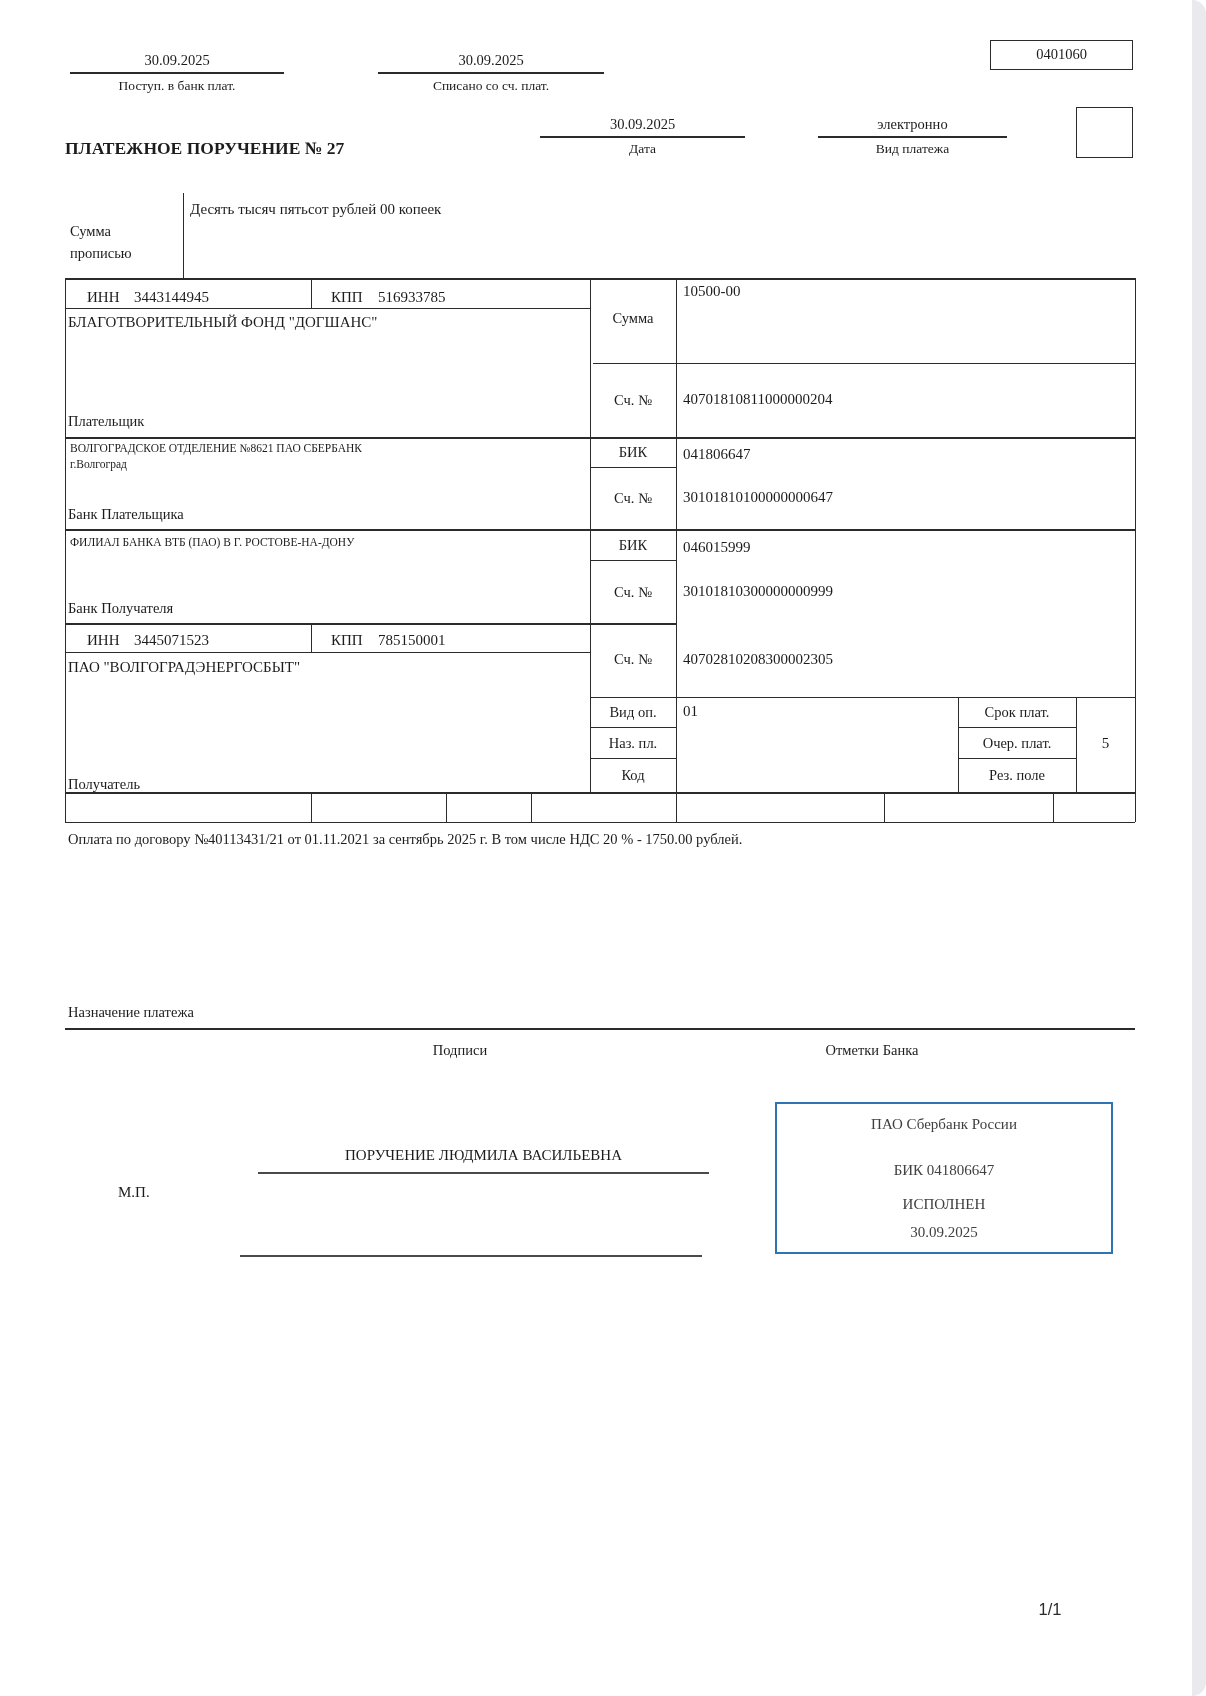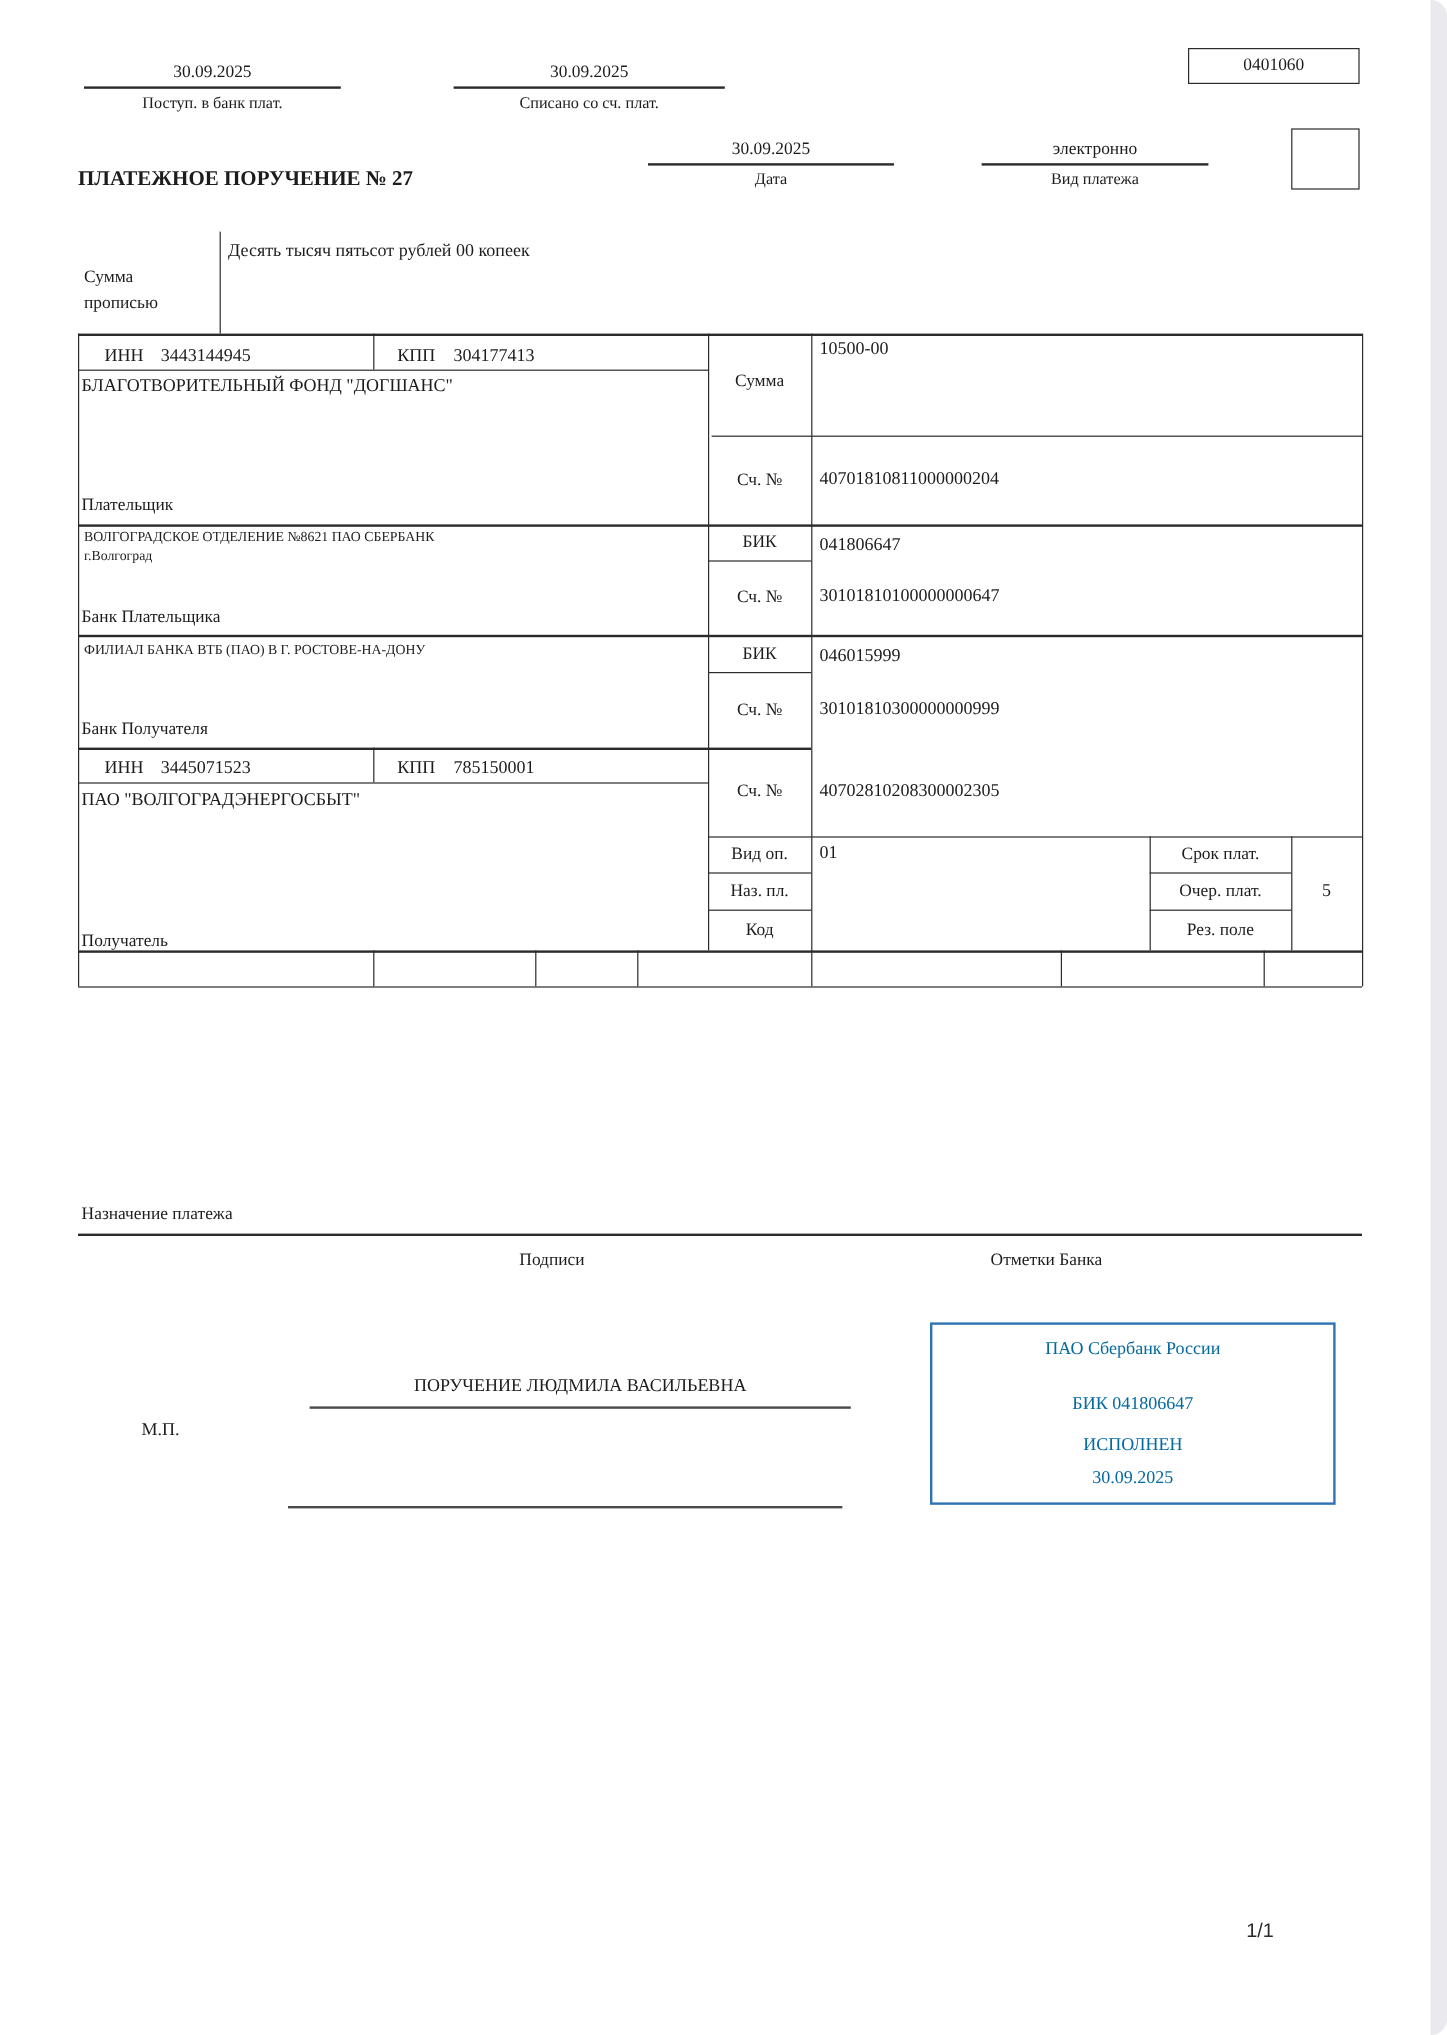--- a/index.html
+++ b/index.html
@@ -83,21 +83,21 @@
 
   <div class="vl" style="left:311px;top:792px;height:30px"></div>
   <div class="vl" style="left:446px;top:792px;height:30px"></div>
   <div class="vl" style="left:531px;top:792px;height:30px"></div>
   <div class="vl" style="left:884px;top:792px;height:30px"></div>
   <div class="vl" style="left:1053px;top:792px;height:30px"></div>
 
   <div class="t" style="left:87px;top:289px">ИНН</div>
   <div class="t" style="left:134px;top:289px">3443144945</div>
   <div class="t" style="left:331px;top:289px">КПП</div>
-  <div class="t" style="left:378px;top:289px">304177413</div>
+  <div class="t" style="left:378px;top:289px">516933785</div>
   <div class="t" style="left:68px;top:314px">БЛАГОТВОРИТЕЛЬНЫЙ ФОНД "ДОГШАНС"</div>
   <div class="t lb" style="left:68px;top:413px">Плательщик</div>
 
   <div class="t c lb" style="left:590px;top:310px;width:86px">Сумма</div>
   <div class="t" style="left:683px;top:283px">10500-00</div>
   <div class="t c lb" style="left:590px;top:392px;width:86px">Сч. №</div>
   <div class="t" style="left:683px;top:391px">40701810811000000204</div>
 
   <div class="t sm" style="left:70px;top:442px">ВОЛГОГРАДСКОЕ ОТДЕЛЕНИЕ №8621 ПАО СБЕРБАНК</div>
   <div class="t sm" style="left:70px;top:458px">г.Волгоград</div>
@@ -125,27 +125,28 @@
 
   <div class="t c lb" style="left:590px;top:704px;width:86px">Вид оп.</div>
   <div class="t" style="left:683px;top:703px">01</div>
   <div class="t c lb" style="left:958px;top:704px;width:118px">Срок плат.</div>
   <div class="t c lb" style="left:590px;top:735px;width:86px">Наз. пл.</div>
   <div class="t c lb" style="left:958px;top:735px;width:118px">Очер. плат.</div>
   <div class="t c" style="left:1076px;top:735px;width:59px">5</div>
   <div class="t c lb" style="left:590px;top:767px;width:86px">Код</div>
   <div class="t c lb" style="left:958px;top:767px;width:118px">Рез. поле</div>
 
+  <div class="t" style="left:68px;top:831px;font-size:14.5px">Оплата  по договору №40113431/21 от 01.11.2021 за  сентябрь 2025 г. В том числе НДС 20 % - 1750.00 рублей.</div>
   <div class="t lb" style="left:68px;top:1004px">Назначение платежа</div>
   <div class="hl th" style="left:65px;top:1028px;width:1070px"></div>
 
   <div class="t c lb" style="left:300px;top:1042px;width:320px">Подписи</div>
   <div class="t c lb" style="left:742px;top:1042px;width:260px">Отметки Банка</div>
 
-  <div class="stamp" style="border-color: rgb(46, 116, 181); color: #0369a1;">
+  <div class="stamp" style="border-color: rgb(46, 116, 181); color: #404040;">
     <div class="t" style="left:0;top:12px">ПАО Сбербанк России</div>
     <div class="t" style="left:0;top:58px">БИК 041806647</div>
     <div class="t" style="left:0;top:92px">ИСПОЛНЕН</div>
     <div class="t" style="left:0;top:120px">30.09.2025</div>
   </div>
 
   <div class="t c" style="left:258px;top:1147px;width:451px">ПОРУЧЕНИЕ ЛЮДМИЛА ВАСИЛЬЕВНА</div>
   <div class="sig" style="left:258px;top:1172px;width:451px"></div>
   <div class="t" style="left:118px;top:1184px">М.П.</div>
   <div class="sig" style="left:240px;top:1255px;width:462px"></div>

